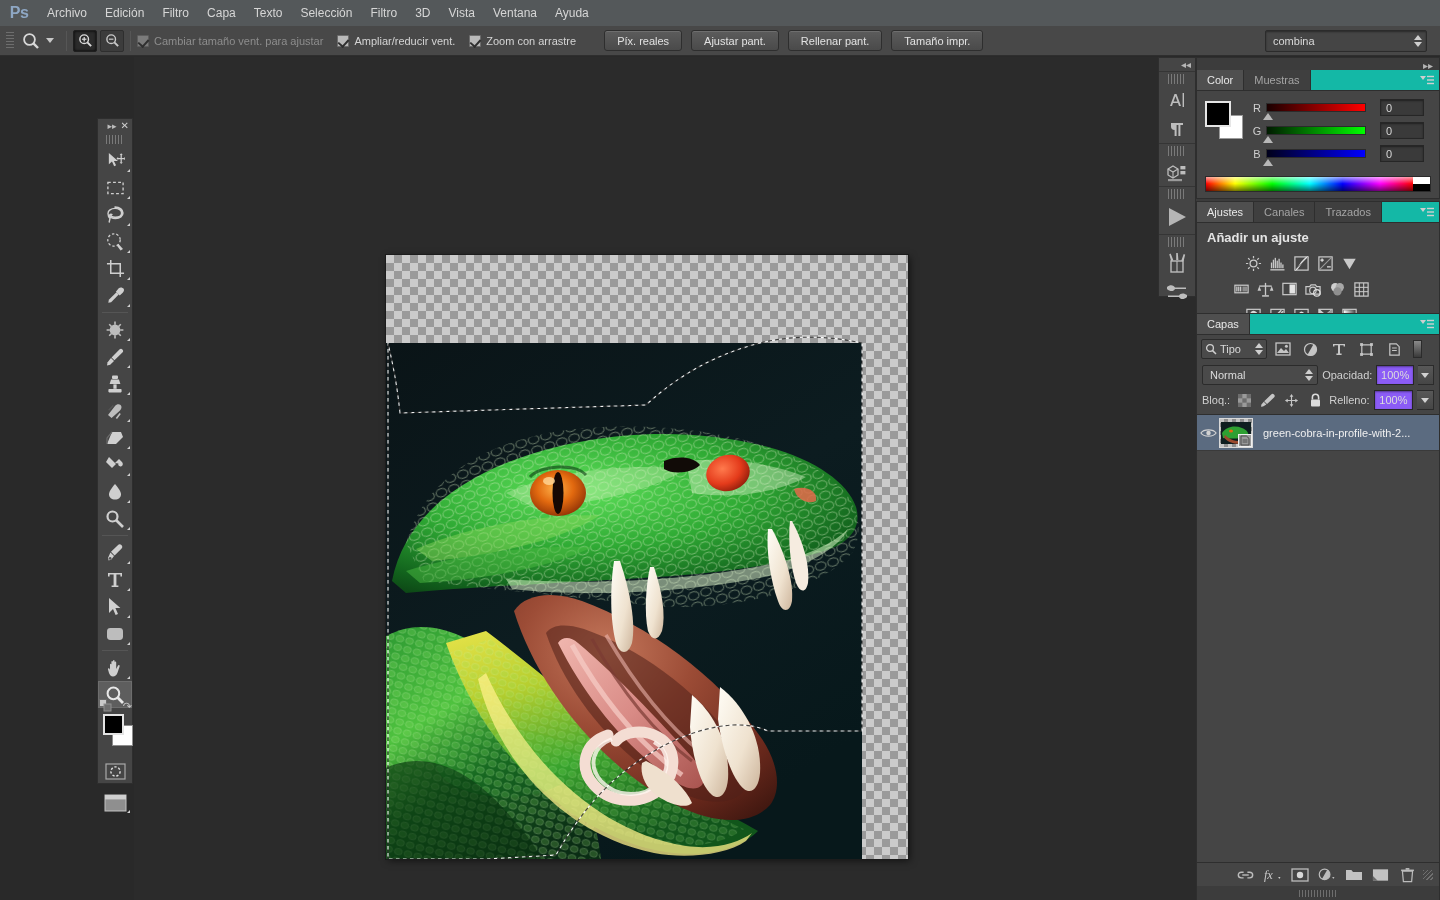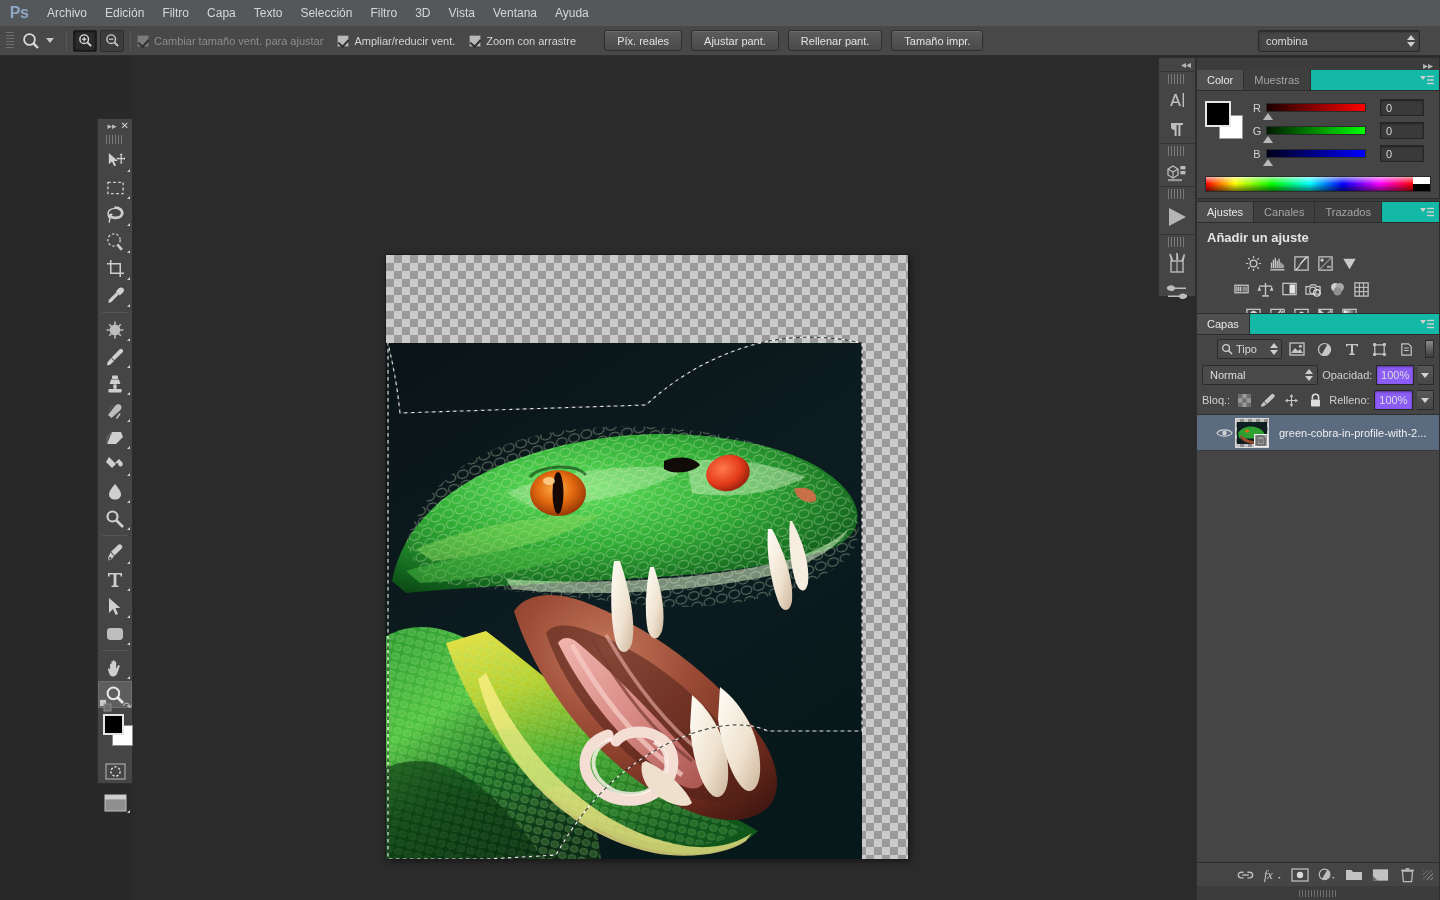--- a/index.html
+++ b/index.html
@@ -62,21 +62,21 @@
   }
   .chk-label { font-size: 11px; color: #d4d4d4; white-space: nowrap; }
   .chk-label.dim { color: #8d8d8d; }
   .pbtn {
     height: 21px; padding: 0 12px; font-size: 11px; color: #e2e2e2;
     background: linear-gradient(#5c5c5c,#4a4a4a); border: 1px solid #2e2e2e;
     border-radius: 3px; display: flex; align-items: center; margin-right: 9px;
     box-shadow: inset 0 1px 0 #6e6e6e;
   }
   .combo {
-    position: absolute; right: 20px; top: 4px; width: 162px; height: 22px;
+    position: absolute; right: 13px; top: 4px; width: 162px; height: 22px;
     background: #454545; border: 1px solid #2b2b2b; border-radius: 2px;
     display: flex; align-items: center; padding: 0 4px 0 7px;
     font-size: 11px; color: #d8d8d8; box-shadow: inset 0 1px 2px rgba(0,0,0,.4);
   }
   .spin { margin-left: auto; display: flex; flex-direction: column; gap: 2px; }
   .spin i { display:block; width:0; height:0; border-left:4px solid transparent; border-right:4px solid transparent; }
   .spin i.u { border-bottom: 5px solid #cfcfcf; }
   .spin i.d { border-top: 5px solid #cfcfcf; }
 
   
@@ -167,21 +167,21 @@
       linear-gradient(to right,#ff0000,#ffff00 14%,#00ff00 32%,#00ffff 50%,#0000ff 66%,#ff00ff 84%,#ff0000);
   }
   .spec-bw { width: 17px; display: flex; flex-direction: column; }
   .spec-bw b { flex: 1; display: block; }
 
   .adj-title { font-size: 13px; color: #e4e4e4; font-weight: bold; margin: 2px 0 5px 2px; }
   .adj-ic { width: 24px; height: 26px; display: flex; align-items: center; justify-content: center; }
   .adj-row { display: flex; }
 
   
-  .lay-filter { display: flex; align-items: center; padding: 4px 5px 4px 20px; gap: 3px; }
+  .lay-filter { display: flex; align-items: center; padding: 4px 5px 4px 4px; gap: 3px; }
   .filt-combo {
     width: 66px; height: 20px; background: #4a4a4a; border: 1px solid #2b2b2b; border-radius: 2px;
     display: flex; align-items: center; padding: 0 3px; font-size: 11px; color: #d8d8d8; gap: 3px;
   }
   .lay-fic { width: 25px; height: 20px; display: flex; align-items: center; justify-content: center; }
   .onoff { width: 9px; height: 18px; background: linear-gradient(#8a8a8a,#3a3a3a); border: 1px solid #2b2b2b; margin-left: 3px; }
   .lay-mode { display: flex; align-items: center; padding: 2px 5px 3px; gap: 4px; }
   .mode-combo {
     width: 123px; height: 20px; background: #4a4a4a; border: 1px solid #2b2b2b; border-radius: 2px;
     display: flex; align-items: center; padding: 0 4px 0 7px; font-size: 11px; color: #dcdcdc;
@@ -194,21 +194,21 @@
   }
   .valarrow {
     width: 17px; height: 20px; background: linear-gradient(#585858,#464646); border: 1px solid #2b2b2b;
     border-left: none; display: flex; align-items: center; justify-content: center;
   }
   .lay-lock { display: flex; align-items: center; padding: 2px 5px 4px; gap: 4px; }
   .lockic { width: 20px; height: 18px; display: flex; align-items: center; justify-content: center; }
   .layer-list { border-top: 1px solid #2e2e2e; }
   .layer-row {
     height: 36px; display: flex; align-items: center; background: #5b6b80;
-    border-bottom: 1px solid #3a3a3a; padding-left: 16px;
+    border-bottom: 1px solid #3a3a3a; padding-left: 0;
   }
   .eye { width: 22px; display: flex; align-items: center; justify-content: center; }
   .lthumb {
     width: 34px; height: 30px; border: 1px solid #d9d9d9; margin-right: 4px; position: relative; overflow: hidden;
     background-image:
       linear-gradient(45deg,#8e8e8e 25%,transparent 25%,transparent 75%,#8e8e8e 75%),
       linear-gradient(45deg,#8e8e8e 25%,#c4c4c4 25%,#c4c4c4 75%,#8e8e8e 75%);
     background-size: 8px 8px; background-position: 0 0, 4px 4px;
   }
   .lname { font-size: 11px; color: #efefef; padding-left: 6px; white-space: nowrap; overflow: hidden; }

